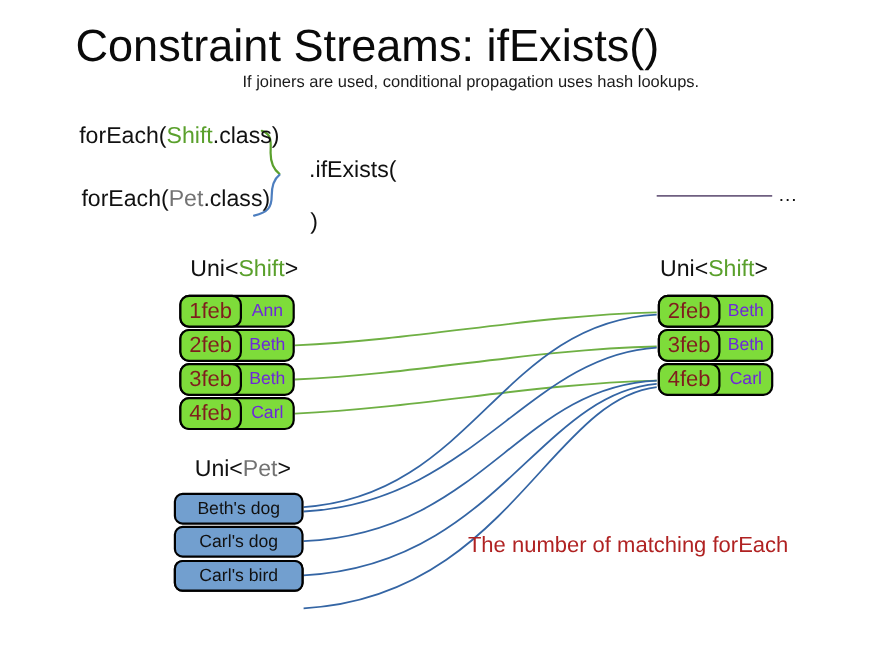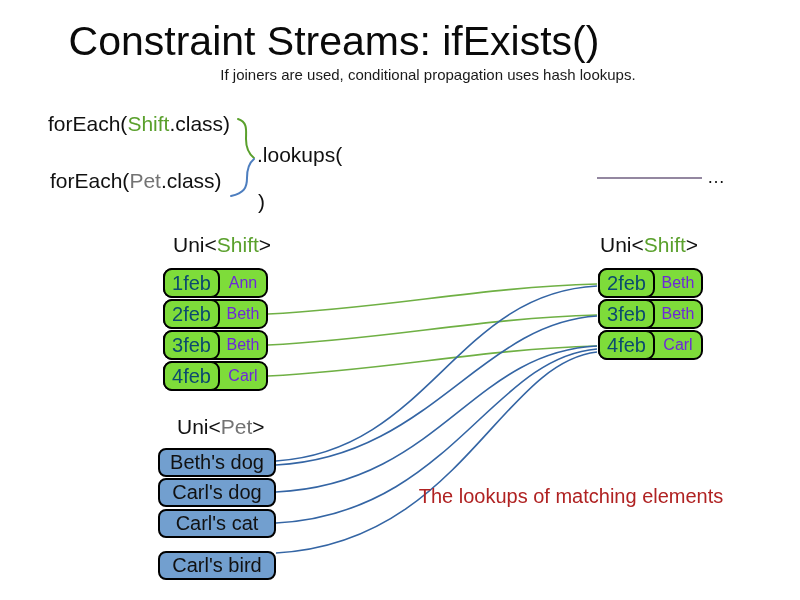--- a/index.html
+++ b/index.html
@@ -4,45 +4,45 @@
 <style>
   html,body{margin:0;padding:0;background:#fff;}
   .slide{
     position:relative;width:800px;height:600px;background:#ffffff;overflow:hidden;
     font-family:"Liberation Sans",sans-serif;color:#0a0a0a;
   }
   .abs{position:absolute;}
   .overlay{position:absolute;left:0;top:0;pointer-events:none;}
   .title{width:668px;top:18px;left:0;text-align:center;font-size:41px;font-weight:400;letter-spacing:0;}
   .subtitle{width:800px;top:66px;left:0;text-align:center;font-size:15px;color:#1a1a1a;padding-left:28px;}
-  .code{font-size:21px;white-space:nowrap;color:#111;}
+  .code{font-size:21px;white-space:nowrap;color:#111;margin-left:24px;}
   .code-small{font-size:15px;white-space:nowrap;color:#111;}
   .t-shift{color:#5aa02c;}
   .t-pet{color:#737373;}
   .ellipsis{font-size:18px;color:#111;}
   .uni-label{font-size:21px;white-space:nowrap;color:#111;text-align:center;}
   .shift-row{
     display:flex;box-sizing:border-box;width:105px;height:30px;
     background:#7edc3a;border:2px solid #000;border-radius:9px;
   }
   .date-cell{
     box-sizing:border-box;width:57px;margin:-2px 0 -2px -2px;
     border:2px solid #000;border-radius:9px;background:#7edc3a;
     display:flex;align-items:center;justify-content:center;
-    font-size:20px;color:#0c4a6e;
+    font-size:20px;color:#7f1d1d;
   }
   .name-cell{
     flex:1;display:flex;align-items:center;justify-content:center;
     font-size:16px;color:#6d28d9;
   }
   .pet-row{
     box-sizing:border-box;width:118px;height:29px;
     background:#729fcf;border:2px solid #000;border-radius:8px;
     display:flex;align-items:center;justify-content:center;
-    font-size:20px;color:#111;
+    font-size:16px;color:#111;
   }
   .note{
     left:383px;top:482px;width:376px;text-align:center;
     font-size:20px;line-height:29px;color:#b02222;white-space:nowrap;
   }
 </style>
 </head>
 <body>
 
 <div class="slide">
@@ -65,21 +65,21 @@
     <path d="M276,553 C460,543 500,363 597,352" fill="none" stroke="#3465a4" stroke-width="1.6"></path>
   </svg>
 
   <div class="abs title">Constraint Streams: ifExists()</div>
   <div class="abs subtitle">If joiners are used, conditional propagation uses hash lookups.</div>
 
   <div class="abs code" style="left:48px;top:112px;"><span>forEach(</span><span class="t-shift">Shift</span><span>.class)</span></div>
 
   <div class="abs code" style="left:50px;top:169px;"><span>forEach(</span><span class="t-pet">Pet</span><span>.class)</span></div>
 
-  <div class="abs code" style="left:257px;top:143px;">.lookups(</div>
+  <div class="abs code" style="left:257px;top:143px;">.ifExists(</div>
 
 
   <div class="abs code" style="left:258px;top:190px;">)</div>
 
   <div class="abs ellipsis" style="left:707px;top:167px;">…</div>
 
   <div class="abs uni-label" style="left:173px;top:233px;"><span>Uni&lt;</span><span class="t-shift">Shift</span><span>&gt;</span></div>
 
   <div class="abs shift-row" style="left:163px;top:268px;">
     <div class="date-cell">1feb</div>
@@ -111,19 +111,19 @@
   <div class="abs shift-row" style="left:598px;top:330px;">
     <div class="date-cell">4feb</div>
     <div class="name-cell">Carl</div>
   </div>
 
   <div class="abs uni-label" style="left:177px;top:415px;"><span>Uni&lt;</span><span class="t-pet">Pet</span><span>&gt;</span></div>
 
   <div class="abs pet-row" style="left:158px;top:448px;">Beth's dog</div>
   <div class="abs pet-row" style="left:158px;top:478px;">Carl's dog</div>
   <div class="abs pet-row" style="left:158px;top:509px;">Carl's cat</div>
-  <div class="abs pet-row" style="left:158px;top:551px;">Carl's bird</div>
+  <div class="abs pet-row" style="left:158px;top:509px;">Carl's bird</div>
 
   <div class="abs note">
-    <div>The lookups of matching elements</div>
+    <div>The number of matching forEach</div>
   </div>
 
 </div>
 
 </body></html>

